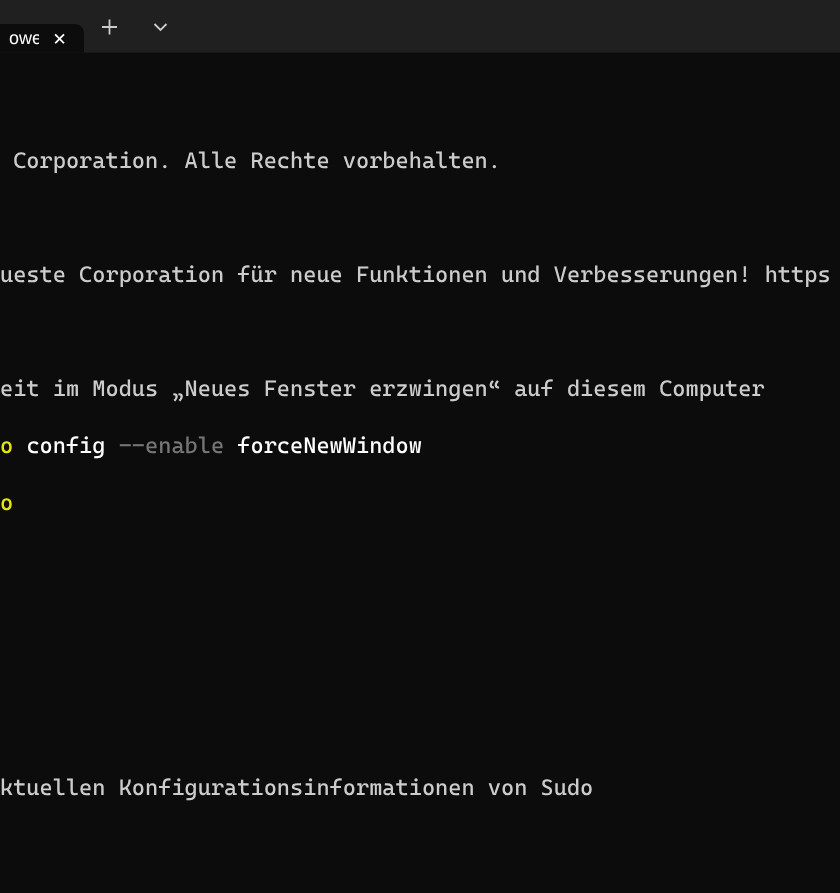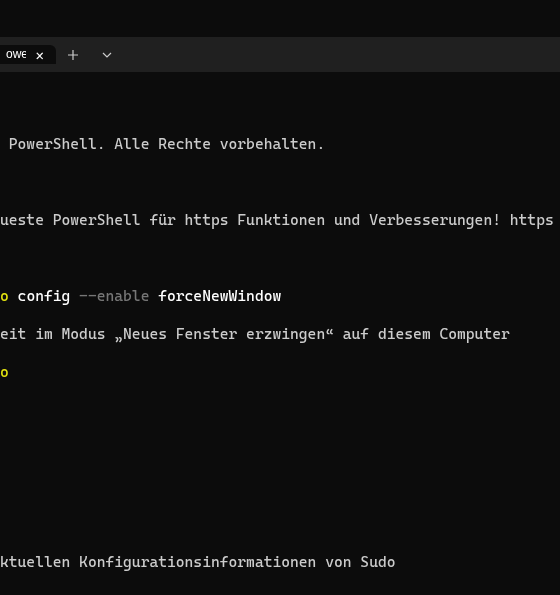--- a/index.html
+++ b/index.html
@@ -10,22 +10,21 @@
   font-family: Consolas, "Cascadia Mono", monospace;
   font-size: 15px;
   line-height: 19px;
   color: #cccccc;
   overflow: hidden;
 }
 .titlebar {
   height: 35px;
   background: #202020;
   display: flex;
-  align-items: center;
-  margin-top: 37px;
+  align-items: flex-end;
 }
 .tab {
   background: #0c0c0c;
   display: flex;
   align-items: center;
   padding: 0 10px 0 6px;
   gap: 8px;
   border-top-right-radius: 6px;
   max-width: 56px;
 }
@@ -84,26 +83,26 @@
     <div class="action-btn">
       <svg width="12" height="12" viewBox="0 0 12 12">
           <path d="M2 4l4 4 4-4" stroke="#cccccc" stroke-width="1.2" fill="none"></path>
         </svg>
     </div>
   </div>
 </div>
 
 <div class="terminal">
 <div class="terminal-line"> </div>
-<div class="terminal-line"> PowerShell. Alle Rechte vorbehalten.</div>
+<div class="terminal-line"> Corporation. Alle Rechte vorbehalten.</div>
 <div class="terminal-line"> </div>
-<div class="terminal-line">ueste PowerShell für https Funktionen und Verbesserungen! https</div>
+<div class="terminal-line">ueste Corporation für neue Funktionen und Verbesserungen! https</div>
 <div class="terminal-line"> </div>
+<div class="terminal-line">eit im Modus „Neues Fenster erzwingen“ auf diesem Computer</div>
 <div class="terminal-line"><span class="yellow">o</span><span class="bright"> config </span><span class="gray">--enable</span><span class="bright"> forceNewWindow</span></div>
-<div class="terminal-line">eit im Modus „Neues Fenster erzwingen“ auf diesem Computer</div>
 <div class="terminal-line"><span class="yellow">o</span></div>
 <div class="terminal-line"> </div>
 <div class="terminal-line"> </div>
 <div class="terminal-line"> </div>
 <div class="terminal-line"> </div>
 <div class="terminal-line">ktuellen Konfigurationsinformationen von Sudo</div>
 
 
 
 

